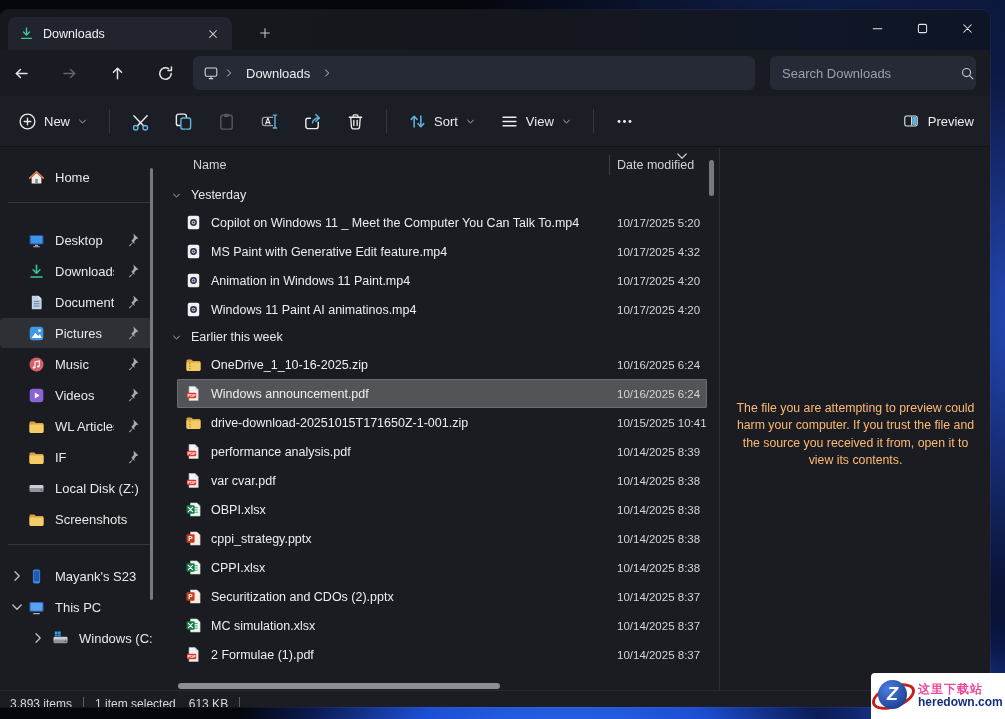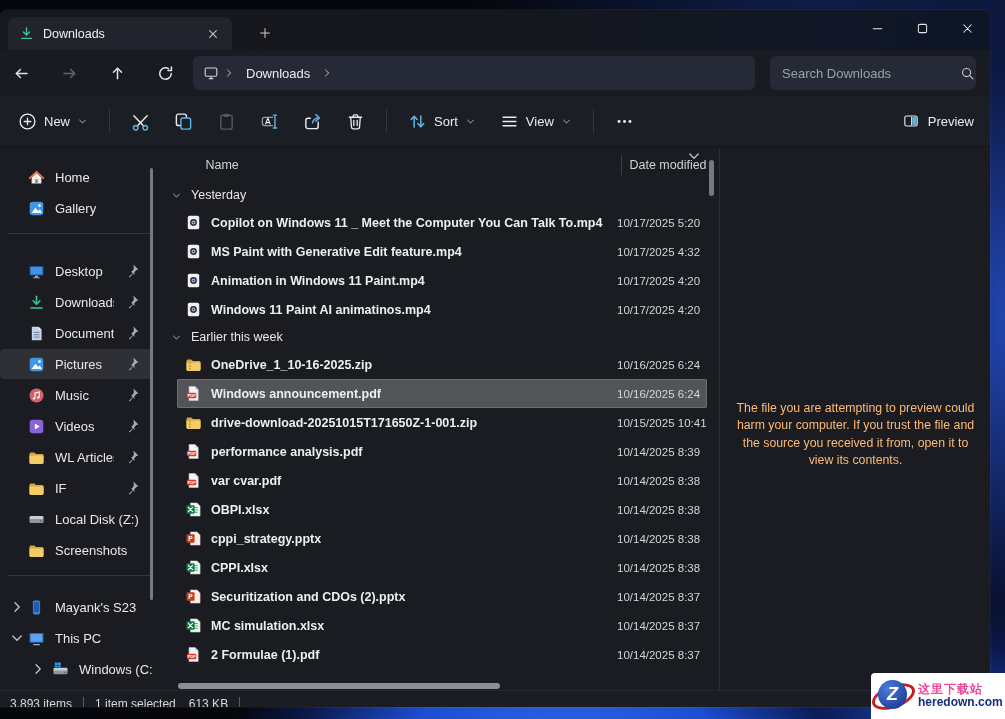--- a/index.html
+++ b/index.html
@@ -59,31 +59,31 @@
   .side-item.indent1 { padding-left:52px; }
   .side-chev { position:absolute; left:9px; width:12px; height:12px; }
   .side-item.indent1 .side-chev { left:30px; }
   .side-label { white-space:nowrap; overflow:hidden; }
   .pin { margin-left:auto; margin-right:12px; width:14px; height:14px; }
   .side-divider { height:1px; background:#34373d; margin:10px 12px 22px 8px; }
   .side-divider.d2 { margin:10px 12px 16px 8px; }
   .side-scrollthumb { position:absolute; left:150px; top:20px; width:3px; height:432px; background:#77797e; border-radius:2px; }
   
   .filelist { position:absolute; left:163px; top:0; width:557px; height:100%; border-right:1px solid #2b2e34; }
-  .fl-header { position:relative; height:34px; display:flex; align-items:center; font-size:12.5px; color:#cfd2d6;justify-content:center; }
+  .fl-header { position:relative; height:34px; display:flex; align-items:center; font-size:12.5px; color:#cfd2d6; }
   .fl-h-name { width:446px; padding-left:30px; }
   .fl-h-sep { width:1px; height:20px; background:#3a3d44; }
   .fl-h-date { padding-left:7px; position:relative; }
   .fl-sort { position:absolute; left:64px; top:-10px; width:11px; height:11px; }
   .fl-group { height:26px; display:flex; align-items:center; gap:9px; padding-left:8px; font-size:12.5px; color:#e8e8e8; }
   .fl-group .ic { width:11px; height:11px; }
   .fl-row { position:relative; height:29px; display:flex; align-items:center; gap:9px;
     margin:0 12px 0 14px; padding-left:8px; border-radius:2px; }
   .fl-row.selected { background:#525457; box-shadow:0 0 0 1px #6b6e72 inset; }
-  .fl-name { font-size:12.5px; color:#eceef0; white-space:nowrap; overflow:hidden; width:400px;font-weight:bold; }
+  .fl-name { font-size:12.5px; color:#eceef0; white-space:nowrap; overflow:hidden; width:400px; }
   .fl-date { position:absolute; left:440px; width:96px; font-size:11.5px; color:#d2d5d9; white-space:nowrap; overflow:hidden; }
   .fl-vthumb { position:absolute; left:546px; top:12px; width:5px; height:36px; background:#77797e; border-radius:3px; }
   .fl-hthumb { position:absolute; left:15px; top:535px; width:322px; height:6px; background:#8b8e93; border-radius:3px; }
   
   .preview { position:absolute; left:721px; top:0; width:269px; height:100%; }
   .preview-msg { margin:252px 14px 0 14px; text-align:center; font-size:12.3px; line-height:1.42; color:#fdba74; }
   
   .statusbar { position:absolute; left:0; top:680px; width:100%; height:27px; background:#1b1d23;
     border-top:1px solid #26292f; display:flex; align-items:center; gap:11px; padding-left:10px;
     font-size:12px; color:#d6d7d9; }
@@ -406,30 +406,20 @@
         <div class="side-item">
           <span class="ic item-icon">
             <svg viewBox="0 0 16 16" xmlns="http://www.w3.org/2000/svg">
               <path d="M3.4 8v5.6h9.2V8L8 3.8z" fill="#f1ece2"></path>
               <rect x="6.8" y="9.4" width="2.4" height="4.2" fill="#7d8ea6"></rect>
               <path d="M1.6 8.6 8 2.6l6.4 6" fill="none" stroke="#e07a52" stroke-width="1.6" stroke-linecap="round" stroke-linejoin="round"></path>
             </svg>
           </span>
           <span class="side-label">Home</span>
         </div>
-        <div class="side-item">
-          <span class="ic item-icon">
-            <svg viewBox="0 0 16 16" xmlns="http://www.w3.org/2000/svg">
-              <rect x="1.6" y="1.6" width="12.8" height="12.8" rx="3" fill="#3f97e6"></rect>
-              <path d="M3.4 12.2 7 7.4l2.6 3 1.6-1.8 1.8 3.6z" fill="#fff"></path>
-              <circle cx="10.8" cy="5.2" r="1.3" fill="#fff"></circle>
-            </svg>
-          </span>
-          <span class="side-label">Gallery</span>
-        </div>
         <div class="side-divider"></div>
         <div class="side-item">
           <span class="ic item-icon">
             <svg viewBox="0 0 16 16" xmlns="http://www.w3.org/2000/svg">
               <rect x="1.4" y="2.8" width="13.2" height="9" rx="1.2" fill="#1d4f9e"></rect>
               <rect x="2.4" y="3.8" width="11.2" height="7" rx=".5" fill="#4292e8"></rect>
               <rect x="6.6" y="12" width="2.8" height="1.4" fill="#aab2bd"></rect>
               <rect x="4.8" y="13.4" width="6.4" height="1" rx=".4" fill="#aab2bd"></rect>
             </svg>
           </span>

